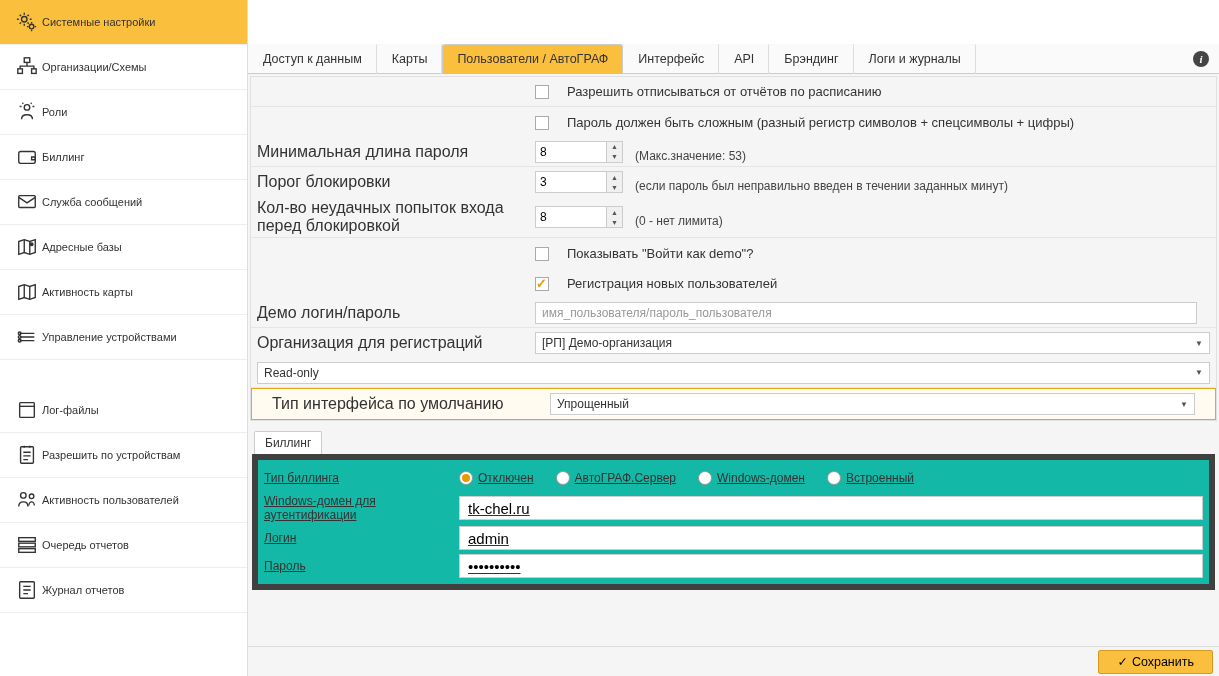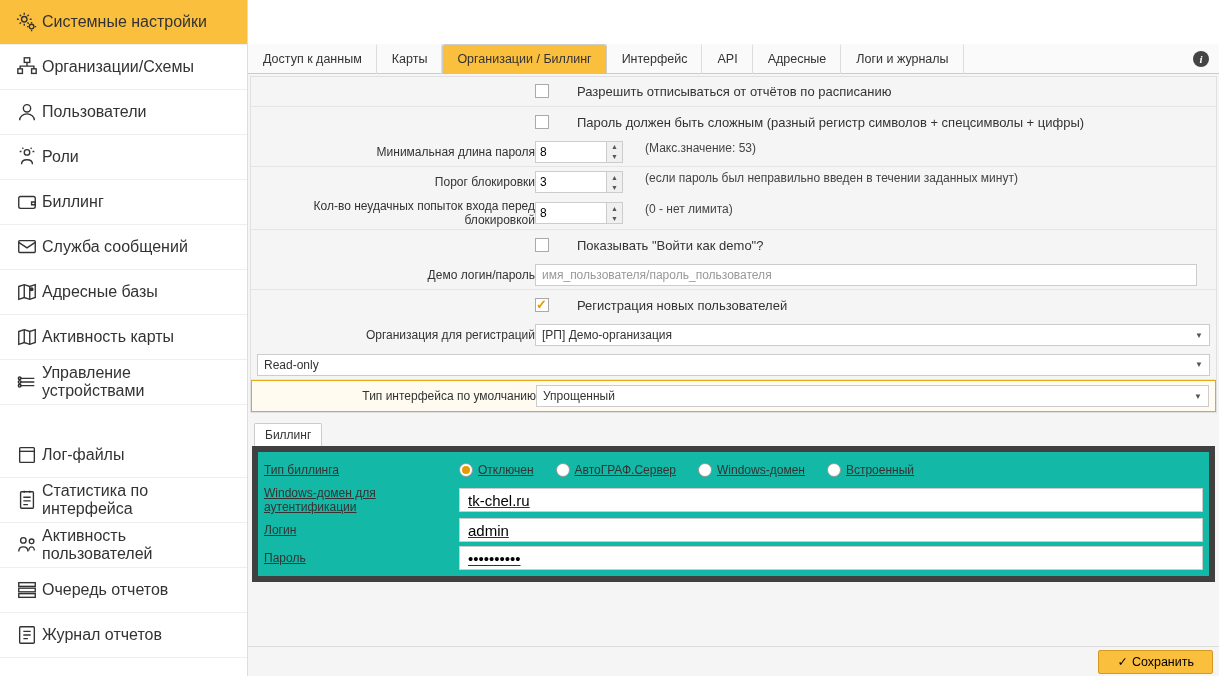--- a/index.html
+++ b/index.html
@@ -1,48 +1,48 @@
 <!DOCTYPE html>
 <html><head>
 <meta charset="utf-8">
 <style>
 * { box-sizing: border-box; margin: 0; padding: 0; font-family: -apple-system, BlinkMacSystemFont, "Segoe UI", Arial, sans-serif; }
 body { width: 1219px; height: 676px; display: flex; background: #fff; font-size: 13px; color: #333; }
 .sidebar { width: 248px; background: #fff; border-right: 1px solid #ddd; display: flex; flex-direction: column; }
 .sidebar-item { display: flex; align-items: center; height: 45px; padding: 0 10px 0 12px; border-bottom: 1px solid #eee; cursor: pointer; }
 .sidebar-item.active { background: #fbbf3e; }
 .sidebar-item .icon { width: 30px; display: flex; justify-content: center; align-items: center; font-size: 18px; color: #555; }
-.sidebar-item .label { flex: 1; font-size: 16px; }
+.sidebar-item .label { flex: 1; font-size: 11px; }
 .sidebar-gap { height: 28px; }
 .main { flex: 1; display: flex; flex-direction: column; background: #f5f5f5; margin-top: 44px; }
 .top-tabs { display: flex; align-items: center; background: #fafafa; border-bottom: 1px solid #ccc; height: 30px; }
 .top-tab { height: 30px; padding: 0 14px; display: flex; align-items: center; border: 1px solid transparent; border-bottom: none; cursor: pointer; font-size: 12.5px; color: #333; }
 .top-tab.active { background: #fbbf3e; border: 1px solid #ccc; border-bottom: 1px solid #fbbf3e; margin-bottom: -1px; border-radius: 3px 3px 0 0; }
 .top-tab:not(.active) { border-right: 1px solid #ddd; }
 .info-icon { margin-left: auto; margin-right: 10px; width: 16px; height: 16px; border-radius: 50%; background: #444; color: #fff; display: flex; align-items: center; justify-content: center; font-size: 11px; font-weight: bold; font-style: italic; font-family: serif; cursor: pointer; }
 .content { flex: 1; overflow: auto; padding: 2px; }
 .form-block { background: #f5f5f5; border: 1px solid #e0e0e0; margin-bottom: 2px; }
 .form-row { display: flex; align-items: center; min-height: 30px; padding: 2px 6px; }
 .form-row.bordered { border-bottom: 1px solid #e5e5e5; }
-.form-label { width: 278px; font-size: 12px; color: #333; text-align: right; }
-.form-control-area { display: flex; align-items: flex-start; gap: 22px; flex: 1; }
+.form-label { width: 278px; font-size: 16px; color: #333; }
+.form-control-area { display: flex; align-items: flex-end; gap: 12px; flex: 1; }
 .spinner-wrap { display: flex; align-items: center; }
 .spinner-input { width: 72px; height: 22px; border: 1px solid #ccc; padding: 0 4px; font-size: 12px; }
 .spinner-btns { display: flex; flex-direction: column; width: 16px; height: 22px; border: 1px solid #ccc; border-left: none; background: #f0f0f0; }
 .spinner-btn { flex: 1; font-size: 7px; display: flex; align-items: center; justify-content: center; cursor: pointer; color: #555; }
 .hint { font-size: 12px; color: #444; }
 .chk { width: 14px; height: 14px; border: 1px solid #aaa; background: #fff; display: inline-block; vertical-align: middle; margin-right: 6px; position: relative; cursor: pointer; }
 .chk.checked::after { content: '✓'; position: absolute; left: 0; top: -2px; font-size: 13px; color: #e69b00; font-weight: bold; }
 .text-input { height: 22px; border: 1px solid #ccc; padding: 0 6px; font-size: 12px; background: #fff; }
 .text-input::placeholder { color: #999; }
 .wide-input { width: 662px; }
 .select-ctrl { height: 22px; border: 1px solid #ccc; background: #fff; display: flex; align-items: center; padding: 0 6px; font-size: 12px; position: relative; cursor: pointer; }
 .select-ctrl .arrow { margin-left: auto; font-size: 8px; color: #555; }
 .select-wide { flex: 1; }
-.highlighted-row { border: 1px solid #e6a817; background: #fffbf0; padding: 4px 6px; }
+.highlighted-row { border: 1px solid #e6a817; background: #fffbf0; padding: 4px 20px; }
 .section-tab-wrap { margin-top: 6px; padding: 4px 2px 2px 2px; background: #f5f5f5; }
 .section-tab { display: inline-block; padding: 4px 10px; border: 1px solid #ccc; border-bottom: none; background: #fff; font-size: 12px; border-radius: 2px 2px 0 0; margin-left: 2px; }
 .billing-body { border: 6px solid #404040; background: #14b8a6; padding: 4px 0; text-decoration: underline; }
 .billing-row { display: flex; align-items: center; min-height: 28px; padding: 2px 6px; }
 .billing-label { width: 195px; font-size: 12px; }
 .radio { width: 14px; height: 14px; border: 1px solid #999; border-radius: 50%; display: inline-flex; align-items: center; justify-content: center; margin-right: 5px; vertical-align: middle; cursor: pointer; background: #fff; }
 .radio.checked::after { content: ''; width: 8px; height: 8px; background: #e69b00; border-radius: 50%; }
 .radio-label { display: inline-flex; align-items: center; margin-right: 22px; font-size: 12px; cursor: pointer; }
 .billing-input { flex: 1; height: 24px; border: 1px solid #ccc; padding: 0 8px; font-size: 15px; background: #fff; }
 .bottom-bar { height: 30px; background: #f5f5f5; border-top: 1px solid #ddd; display: flex; justify-content: flex-end; align-items: center; padding: 0 6px; }
@@ -70,29 +70,20 @@
           <rect x="2" y="14" width="5" height="5"></rect>
           <rect x="17" y="14" width="5" height="5"></rect>
           <path d="M12 7v4M12 11H4.5v3M12 11h7.5v3"></path>
         </svg>
       </span>
     <span class="label">Организации/Схемы</span>
   </div>
   <div class="sidebar-item">
     <span class="icon">
         <svg width="22" height="22" viewBox="0 0 24 24" fill="none" stroke="#333" stroke-width="1.5">
-          <circle cx="12" cy="8" r="4"></circle>
-          <path d="M4 21c0-4 3.5-7 8-7s8 3 8 7"></path>
-        </svg>
-      </span>
-    <span class="label">Пользователи</span>
-  </div>
-  <div class="sidebar-item">
-    <span class="icon">
-        <svg width="22" height="22" viewBox="0 0 24 24" fill="none" stroke="#333" stroke-width="1.5">
           <circle cx="12" cy="7" r="3"></circle>
           <path d="M6 20c0-3 2.5-5 6-5s6 2 6 5M8 3l-1-1M16 3l1-1M6 6H4M18 6h2"></path>
         </svg>
       </span>
     <span class="label">Роли</span>
   </div>
   <div class="sidebar-item">
     <span class="icon">
         <svg width="22" height="22" viewBox="0 0 24 24" fill="none" stroke="#333" stroke-width="1.5">
           <rect x="3" y="6" width="18" height="13" rx="2"></rect>
@@ -150,21 +141,21 @@
       </span>
     <span class="label">Лог-файлы</span>
   </div>
   <div class="sidebar-item">
     <span class="icon">
         <svg width="22" height="22" viewBox="0 0 24 24" fill="none" stroke="#333" stroke-width="1.5">
           <rect x="5" y="3" width="14" height="18" rx="1"></rect>
           <path d="M9 4V2M15 4V2M8 9h8M8 13h8M8 17h5"></path>
         </svg>
       </span>
-    <span class="label">Статистика по интерфейса</span>
+    <span class="label">Разрешить по устройствам</span>
   </div>
   <div class="sidebar-item">
     <span class="icon">
         <svg width="22" height="22" viewBox="0 0 24 24" fill="none" stroke="#333" stroke-width="1.5">
           <circle cx="8" cy="7" r="3"></circle>
           <path d="M3 19c0-3 2-5 5-5s5 2 5 5"></path>
           <circle cx="17" cy="8" r="2.5"></circle>
           <path d="M14 18c0-2 1.5-4 3-4s3 2 3 4"></path>
         </svg>
       </span>
@@ -188,24 +179,24 @@
         </svg>
       </span>
     <span class="label">Журнал отчетов</span>
   </div>
 </div>
 
 <div class="main">
   <div class="top-tabs">
     <div class="top-tab">Доступ к данным</div>
     <div class="top-tab">Карты</div>
-    <div class="top-tab active">Организации / Биллинг</div>
+    <div class="top-tab active">Пользователи / АвтоГРАФ</div>
     <div class="top-tab">Интерфейс</div>
     <div class="top-tab">API</div>
-    <div class="top-tab">Адресные</div>
+    <div class="top-tab">Брэндинг</div>
     <div class="top-tab">Логи и журналы</div>
     <div class="info-icon">i</div>
   </div>
 
   <div class="content">
     <div class="form-block">
       <div class="form-row bordered">
         <div class="form-label"></div>
         <div class="form-control-area">
           <span class="chk"></span>
@@ -258,31 +249,31 @@
           <span class="hint">(0 - нет лимита)</span>
         </div>
       </div>
       <div class="form-row">
         <div class="form-label"></div>
         <div class="form-control-area">
           <span class="chk"></span>
           <span>Показывать "Войти как demo"?</span>
         </div>
       </div>
-      <div class="form-row bordered">
-        <div class="form-label">Демо логин/пароль</div>
-        <div class="form-control-area">
-          <input class="text-input wide-input" placeholder="имя_пользователя/пароль_пользователя" style="">
-        </div>
-      </div>
       <div class="form-row">
         <div class="form-label"></div>
         <div class="form-control-area">
           <span class="chk checked"></span>
           <span>Регистрация новых пользователей</span>
+        </div>
+      </div>
+      <div class="form-row bordered">
+        <div class="form-label">Демо логин/пароль</div>
+        <div class="form-control-area">
+          <input class="text-input wide-input" placeholder="имя_пользователя/пароль_пользователя" style="">
         </div>
       </div>
       <div class="form-row">
         <div class="form-label">Организация для регистраций</div>
         <div class="form-control-area">
           <div class="select-ctrl select-wide">
             <span>[РП] Демо-организация</span>
             <span class="arrow">▼</span>
           </div>
         </div>

